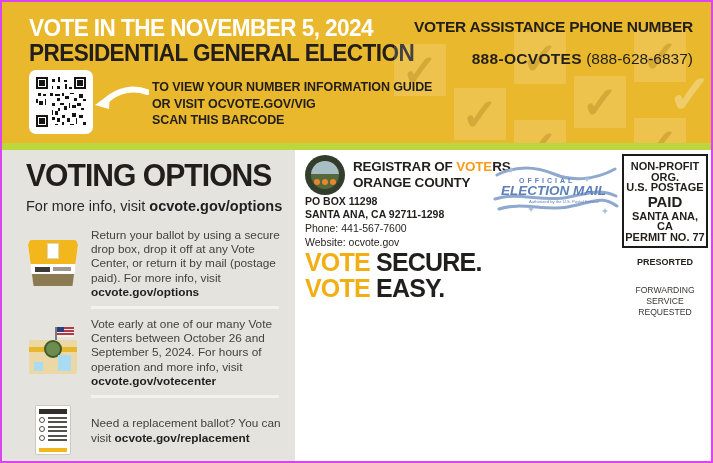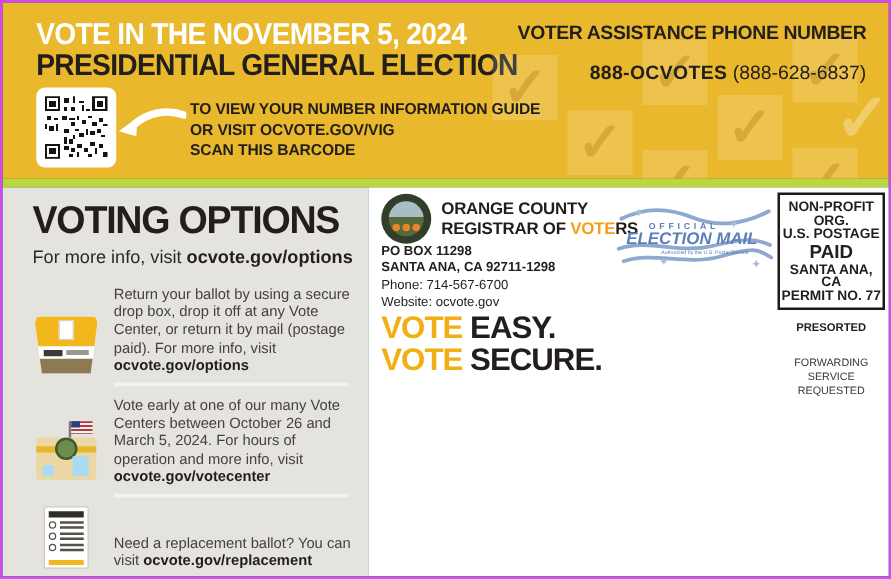--- a/index.html
+++ b/index.html
@@ -30,21 +30,21 @@
   .lime { height:7px; background:#BCD63E; }
   
   .main { display:flex; height:311px; }
   .left { width:293px; flex:0 0 293px; background:#E5E3DE; box-sizing:border-box;
     padding:8px 12px 0 24px; overflow:hidden; }
   .opt-title { font-size:31px; font-weight:800; letter-spacing:-1px; white-space:nowrap;
     transform:scaleX(.97); transform-origin:left top; }
   .opt-sub { font-size:14.5px; margin-top:4px; color:#2b2926; }
   .lnk { font-weight:700; color:#211e1c; }
   .items { margin-top:13px; }
-  .item { display:flex; gap:11px; align-items:flex-end; }
+  .item { display:flex; gap:11px; align-items:center; }
   .icon-col { width:54px; flex:0 0 54px; display:flex; justify-content:center; }
   .item-text { flex:1; font-size:11.8px; line-height:14.2px; color:#45423e; padding-top:1px; }
   .divider { height:3px; background:#F4F2ED; margin:7px 4px 7px 65px; }
   
   .dropbox { width:50px; height:46px; clip-path:polygon(4% 0,96% 0,100% 10%,89% 100%,11% 100%,0 10%);
     border-radius:4px; overflow:hidden; background:#fff; }
   .dropbox .top { height:24px; background:#F3B71E; position:relative; }
   .dropbox .env { position:absolute; left:50%; transform:translateX(-50%); top:3px;
     width:12px; height:16px; background:#fff; border:1px solid #ddd5bd; box-sizing:border-box; }
   .dropbox .band { height:10px; background:#fff; display:flex; align-items:center; gap:3px; padding:0 7px; }
@@ -186,21 +186,21 @@
               <div class="vc-flag"></div>
               <div class="vc-bld">
                 <div class="vc-awn"></div>
                 <div class="vc-seal"></div>
                 <div class="vc-win"></div>
                 <div class="vc-door"></div>
               </div>
             </div>
           </div>
           <div class="item-text">
-            <span>Vote early at one of our many Vote Centers between October 26 and March 5, 2024. For hours of operation and more info, visit</span>
+            <span>Vote early at one of our many Vote Centers between October 26 and September 5, 2024. For hours of operation and more info, visit</span>
             <span class="lnk">ocvote.gov/votecenter</span>
           </div>
         </div>
 
         <div class="divider"></div>
 
         <div class="item">
           <div class="icon-col">
             <div class="ballot">
               <div class="hd"></div>
@@ -241,37 +241,37 @@
 
       <div class="seal">
         <div class="seal-inner">
             <i></i>
             <i></i>
             <i></i>
           </div>
       </div>
 
       <div class="rov-name">
+        <div><span>REGISTRAR OF </span><span class="rov-accent">VOTE</span><span>RS</span></div>
         <div>ORANGE COUNTY</div>
-        <div><span>REGISTRAR OF </span><span class="rov-accent">VOTE</span><span>RS</span></div>
       </div>
 
       <div class="rov-addr">
         <div>PO BOX 11298</div>
         <div>SANTA ANA, CA 92711-1298</div>
       </div>
 
       <div class="rov-contact">
-        <div>Phone: 714-567-6700</div>
+        <div>Phone: 441-567-7600</div>
         <div>Website: ocvote.gov</div>
       </div>
 
       <div class="slogan">
+        <div><span class="gold">VOTE</span> <span>SECURE.</span></div>
         <div><span class="gold">VOTE</span> <span>EASY.</span></div>
-        <div><span class="gold">VOTE</span> <span>SECURE.</span></div>
       </div>
 
       <svg class="mail-logo" width="128" height="54" viewBox="0 0 128 54">
         <g fill="none" stroke="#8FA9CE" stroke-width="3" stroke-linecap="round">
           <path d="M6 13 C26 3 46 5 63 12 S102 19 124 7"></path>
           <path d="M4 37 C28 29 52 41 78 35 S112 28 125 34"></path>
           <path d="M8 47 C32 39 58 51 86 43 S116 38 126 44"></path>
         </g>
         <path d="M20 5l1 2 2 1-2 1-1 2-1-2-2-1 2-1z" fill="#A9BCD9"></path>
         <path d="M96 14l1 2 2 1-2 1-1 2-1-2-2-1 2-1z" fill="#A9BCD9"></path>

